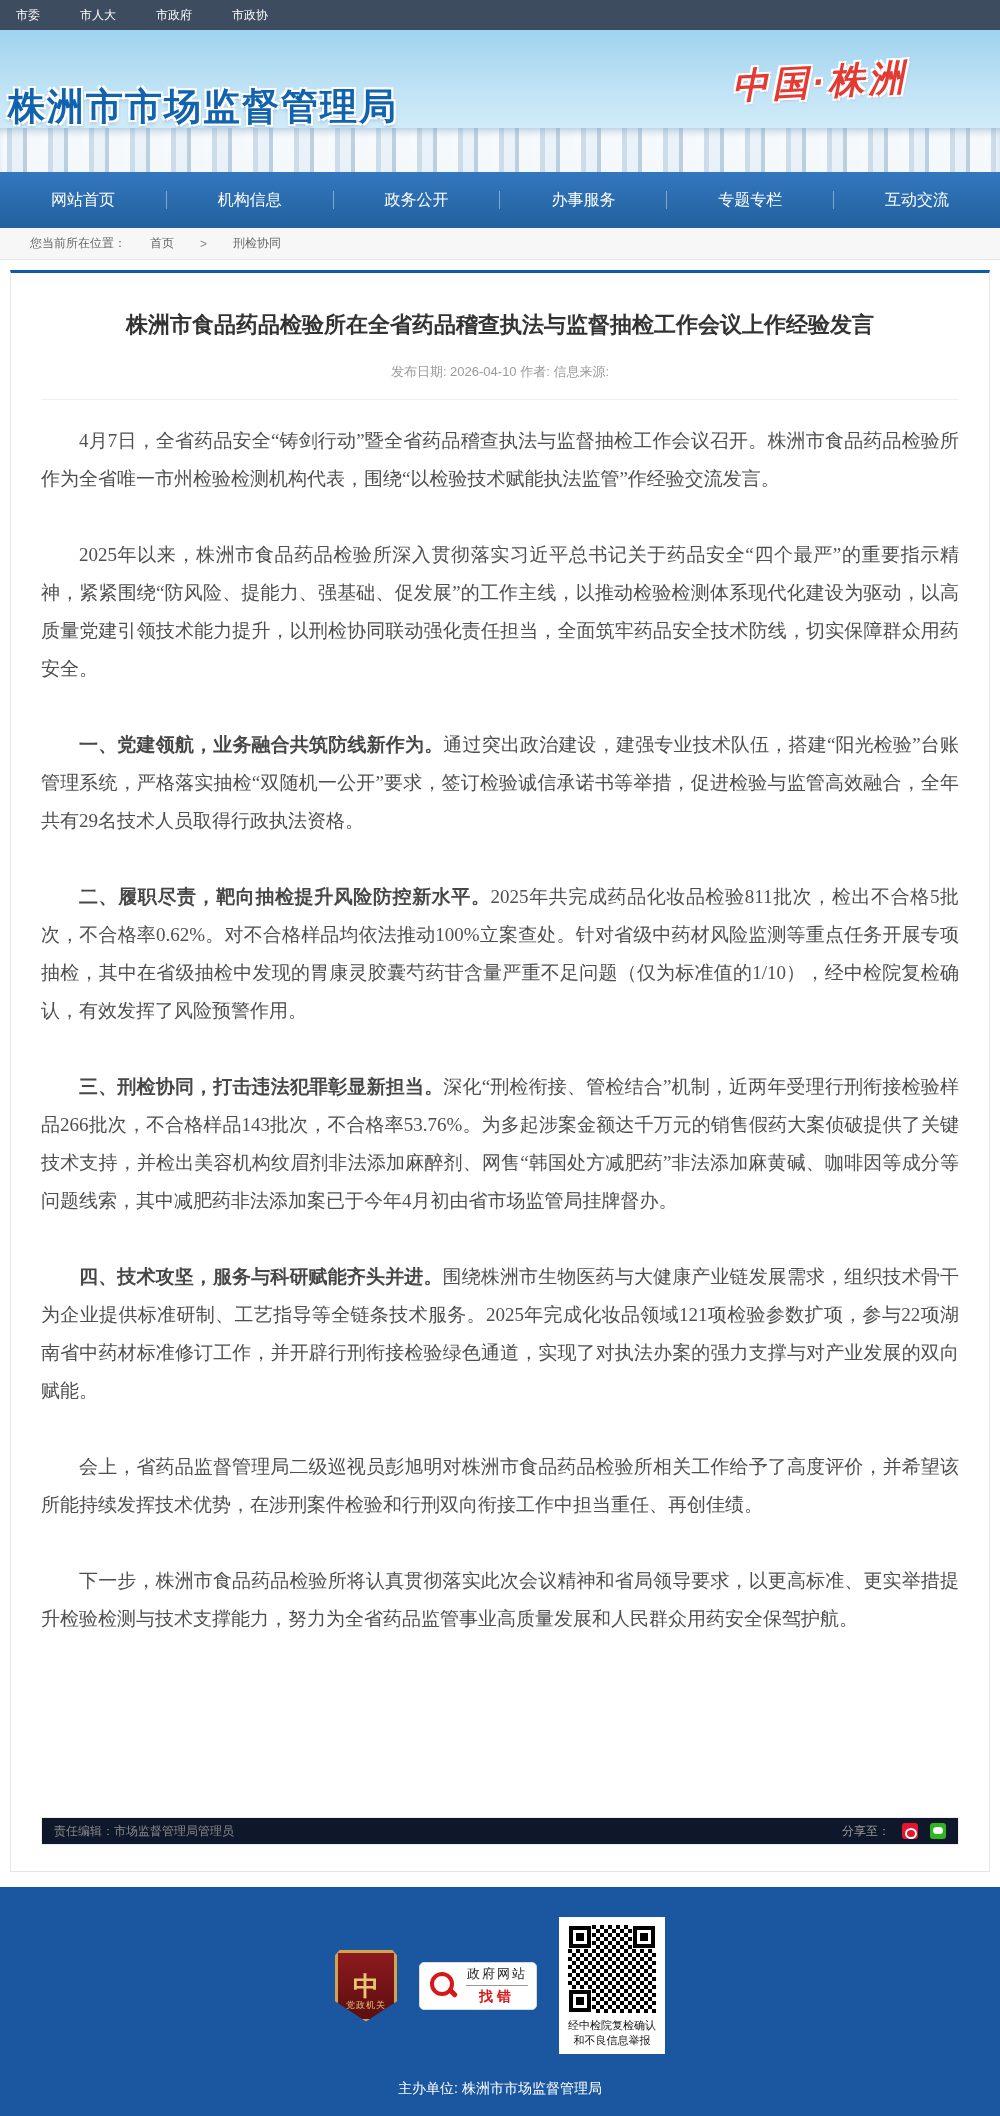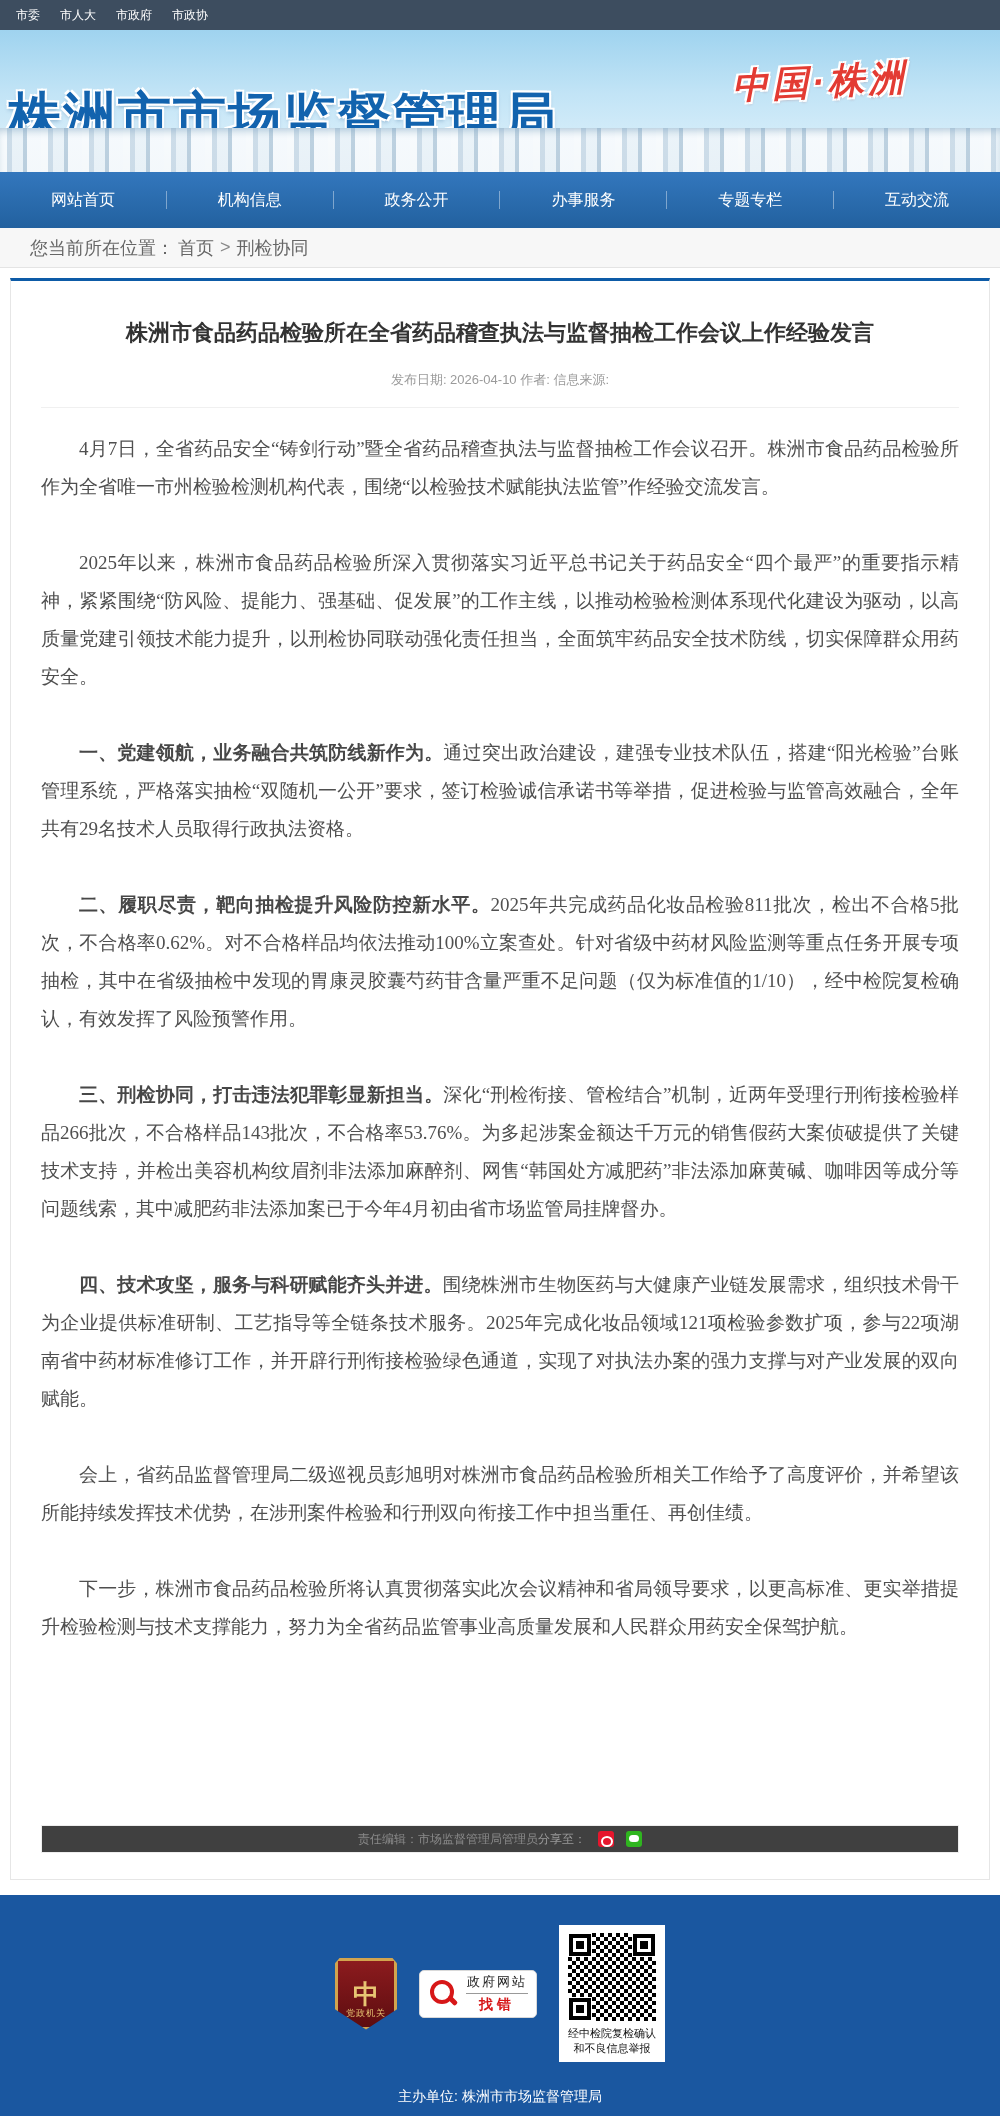--- a/index.html
+++ b/index.html
@@ -1,61 +1,61 @@
 <!DOCTYPE html>
 <html><head>
 <meta charset="utf-8">
 <style>
   * { margin:0; padding:0; box-sizing:border-box; }
   html,body { background:#fff; }
   body { width:1000px; font-family:"Liberation Sans", sans-serif; }
   .page { width:1000px; min-height:2116px; background:#fff; overflow:hidden; }
 
   
-  .topbar { height:30px; background:#3d4d5f; display:flex; align-items:center; padding-left:16px; gap:20px; }
+  .topbar { height:30px; background:#3d4d5f; display:flex; align-items:center; padding-left:16px; gap:40px; }
   .topbar a { color:#fff; font-size:12px; text-decoration:none; cursor:pointer; }
 
   
   .banner { position:relative; height:142px; background:linear-gradient(180deg,#9fd3ef 0%,#c2e4f6 45%,#e3f3fc 100%); }
-  .site-title { position:absolute; left:8px; top:52px; font-size:53px; font-weight:bold; letter-spacing:2px;
+  .site-title { position:absolute; left:8px; top:52px; font-size:37px; font-weight:bold; letter-spacing:2px;
       color:#1263ae;
       text-shadow:-2px -2px 0 #fff, 2px -2px 0 #fff, -2px 2px 0 #fff, 2px 2px 0 #fff, 0 3px 4px rgba(0,60,120,.35); }
   .brand-logo { position:absolute; right:92px; top:28px; font-size:36px; font-weight:bold; font-style:italic;
       color:#e33b33; letter-spacing:4px; transform:rotate(-3deg);
       text-shadow:-2px -2px 0 #fff, 2px -2px 0 #fff, -2px 2px 0 #fff, 2px 2px 0 #fff, 1px 2px 3px rgba(150,0,0,.3); }
   .search-row { position:absolute; right:0; top:100px; display:flex; }
   .search-input { width:286px; height:28px; border:1px solid #c9d6e0; background:#fff; padding:0 8px; font-size:13px; outline:none; }
   .search-btn { width:74px; height:28px; background:#1a5cab; color:#fff; border:0; font-size:14px; letter-spacing:4px; cursor:pointer; }
   .skyline { position:absolute; left:0; bottom:0; width:100%; height:44px;
       background:
         repeating-linear-gradient(90deg, rgba(255,255,255,.85) 0 7px, rgba(205,220,232,.9) 7px 12px, rgba(240,246,250,.85) 12px 23px, rgba(186,205,220,.8) 23px 27px, rgba(250,252,254,.9) 27px 41px),
         linear-gradient(180deg,#cfe6f4,#b9d3e4);
       box-shadow:inset 0 6px 8px -4px rgba(120,160,190,.6); }
 
   
   .nav { height:56px; background:linear-gradient(180deg,#3377bd,#22619f); display:flex; align-items:center; }
   .nav-item { flex:1; text-align:center; color:#fff; font-size:16px; text-decoration:none; cursor:pointer; line-height:56px; }
   .nav-sep { width:1px; height:18px; background:rgba(255,255,255,.4); }
 
   
-  .crumbbar { height:40px; background:#f7f7f7; border-bottom:1px solid #e4e4e4; display:flex; align-items:center; padding-left:30px; font-size:18px; color:#666; }
+  .crumbbar { height:32px; background:#f7f7f7; border-bottom:1px solid #e4e4e4; display:flex; align-items:center; padding-left:30px; font-size:12px; color:#666;gap:20px; }
   .crumbbar a { color:#666; text-decoration:none; cursor:pointer; margin:0 4px; }
   .crumb-sep { margin:0 2px; color:#888; }
 
   
   .card { width:980px; margin:10px auto 0; background:#fff; border:1px solid #e6e6e6; border-top:3px solid #0d5ba7; padding:28px 30px 26px; }
   .art-title { text-align:center; font-size:22px; font-weight:bold; color:#333; line-height:32px; margin-top:8px; }
   .art-meta { text-align:center; font-size:13px; color:#9a9a9a; margin-top:22px; padding-bottom:18px; border-bottom:1px solid #f0f0f0; }
   .art-meta span { margin:0 0; }
   .article { margin-top:22px; min-height:1395px; font-family:"Liberation Serif", serif; font-size:19px; color:#4f4f4f; }
   .article p { text-indent:2em; line-height:38px; text-align:justify; margin-bottom:38px; }
   .article p b { font-weight:bold; color:#474747; }
 
   
-  .editor-bar { height:28px; background:#404040; border:1px solid #ededed; display:flex; align-items:center; justify-content:center; padding:0 12px; font-size:12px; color:#8a8a8a; }
+  .editor-bar { height:28px; background:#0f172a; border:1px solid #ededed; display:flex; align-items:center; justify-content:space-between; padding:0 12px; font-size:12px; color:#8a8a8a; }
   .share { display:flex; align-items:center; gap:12px; color:#9a9a9a; }
   .share-icon { width:16px; height:16px; border-radius:3px; display:inline-block; position:relative; cursor:pointer; }
   .share-icon.weibo { background:#e6162d; }
   .share-icon.weibo::after { content:""; position:absolute; left:3px; top:5px; width:8px; height:7px; border:2px solid #fff; border-radius:50%; }
   .share-icon.wechat { background:#2fb51f; }
   .share-icon.wechat::after { content:""; position:absolute; left:3px; top:4px; width:10px; height:7px; background:#fff; border-radius:4px; }
 
   
   .footer { margin-top:15px; background:#1a57a0; color:#fff; padding:30px 0 34px; }
   .badges { display:flex; justify-content:center; align-items:center; gap:22px; }

